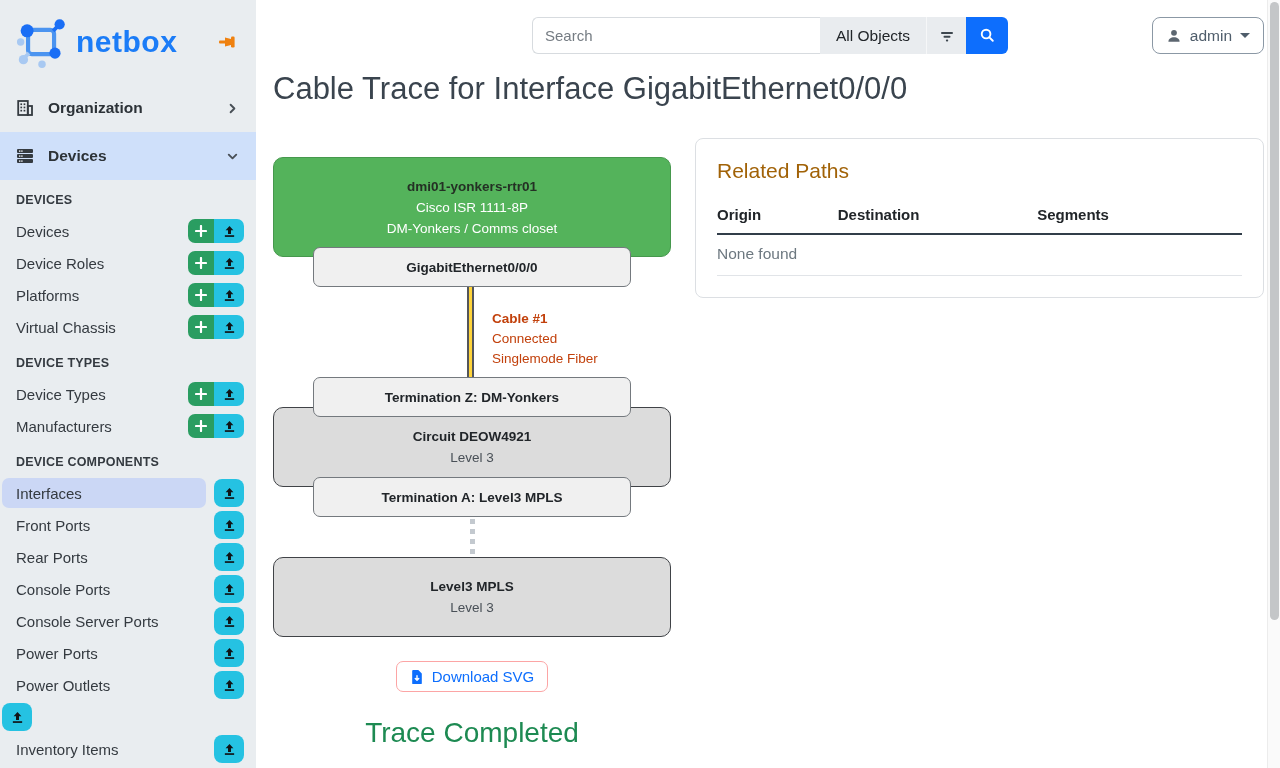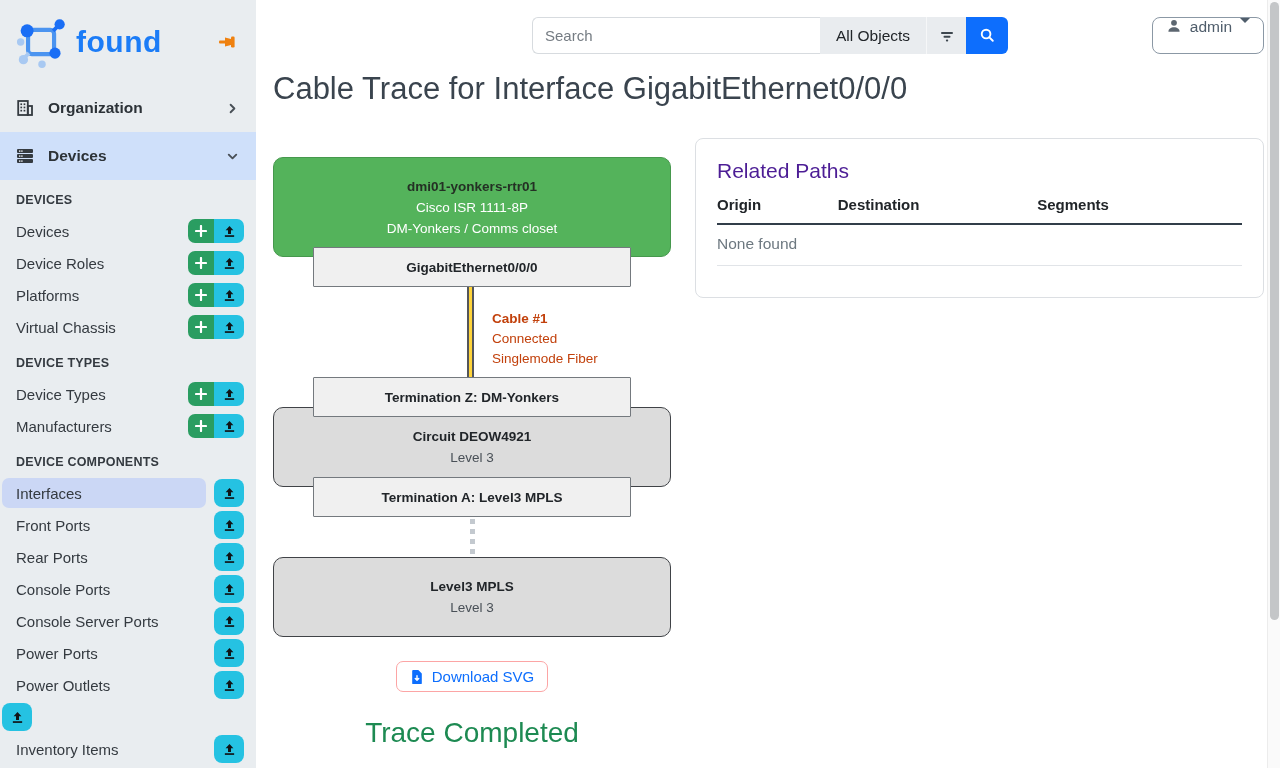--- a/index.html
+++ b/index.html
@@ -50,36 +50,36 @@
   .search-input::placeholder { color:#757c83; }
   .scope-select { background:#e9ecef; display:flex; align-items:center;
     padding:0 16px; font-size:15.5px; color:#212529; cursor:pointer; }
   .filter-btn { width:40px; background:#e9ecef; border:none; border-left:1px solid #f6f7f8;
     display:flex; align-items:center; justify-content:center; cursor:pointer; }
   .search-btn { width:42px; background:#0d6efd; border:none; border-radius:0 6px 6px 0;
     display:flex; align-items:center; justify-content:center; cursor:pointer; }
 
   .admin-btn { position:absolute; right:16px; top:17px; height:37px;
     padding:0 13px; background:#fff; border:1px solid #8b98a5; border-radius:8px;
-    display:flex; align-items:flex-start; gap:8px; color:#4f5d6b; font-size:15.5px; cursor:pointer; }
+    display:flex; align-items:center; gap:8px; color:#4f5d6b; font-size:15.5px; cursor:pointer; }
   .caret-down { width:0; height:0; border-left:5px solid transparent;
     border-right:5px solid transparent; border-top:5px solid #4f5d6b; }
 
   .page-title { position:absolute; left:17px; top:71px; font-size:31px;
     font-weight:400; color:#3a444e; white-space:nowrap; }
 
   
   .trace-col { position:absolute; left:17px; top:157px; width:398px; }
   .box-wide { width:398px; border-radius:10px; display:flex; flex-direction:column;
     align-items:center; justify-content:center; gap:6px; position:relative; }
   .device-box { height:100px; background:#54b35b; border:1px solid #46984d; z-index:1; cursor:pointer; }
   .device-name { font-size:13.5px; font-weight:700; color:#243024; }
   .device-sub { font-size:13.5px; color:#ffffff; }
   .box-narrow { width:318px; height:40px; margin:-10px auto 0; background:#f0f0f0;
-    border:1px solid #74797e; border-radius:1px; display:flex; align-items:center;
+    border:1px solid #74797e; border-radius:7px; display:flex; align-items:center;
     justify-content:center; font-size:13.5px; font-weight:700; color:#212529;
     position:relative; z-index:3; cursor:pointer; }
   .cable-zone { height:100px; position:relative; }
   .cable-line { position:absolute; left:calc(50% - 5px); top:0; bottom:0; width:7px;
     background:#ffd43b; border-left:2px solid #54565a; border-right:2px solid #54565a; }
   .cable-label { position:absolute; left:calc(50% + 20px); top:22px;
     font-size:13.5px; color:#c2410c; line-height:20px; }
   .cable-label b { font-weight:700; }
   .gray-box { height:80px; background:#dcdcdc; border:1px solid #404347; z-index:2; cursor:pointer; }
   .gray-box .g-title { font-size:13.5px; font-weight:700; color:#212529; }
@@ -93,21 +93,21 @@
   .download-btn { display:inline-flex; align-items:center; gap:8px; padding:6px 13px;
     background:#fff; border:1px solid #fca5a5; border-radius:7px; color:#0d6efd;
     font-size:15px; cursor:pointer; font-family:"Liberation Sans",sans-serif; }
   .trace-status { margin-top:25px; text-align:center; font-size:28px;
     font-weight:400; color:#1d8a52; }
 
   
   .related-card { position:absolute; left:439px; top:138px; width:569px;
     min-height:160px; background:#fff; border:1px solid #dcdfe3; border-radius:8px;
     padding:20px 21px; }
-  .related-title { font-size:21px; font-weight:400; color:#4c1d95; margin-bottom:7px; }
+  .related-title { font-size:21px; font-weight:400; color:#a16207; margin-bottom:17px; }
   .related-table { width:100%; border-collapse:collapse; }
   .related-table th { text-align:left; font-size:15px; font-weight:700; color:#212529;
     padding:6px 0 10px; border-bottom:2px solid #313d49; }
   .related-table td { font-size:15.5px; color:#6d7880; padding:10px 0 12px;
     border-bottom:1px solid #e1e4e8; }
   .col-origin { width:23%; } .col-dest { width:38%; } .col-seg { width:39%; }
 
   
   .scrollbar { position:absolute; right:0; top:0; width:13px; height:768px;
     background:#fafafa; border-left:1px solid #ececec; }
@@ -127,21 +127,21 @@
         <line x1="40" y1="16" x2="47" y2="9" stroke="#1a6ef5" stroke-width="4"></line>
         <line x1="14" y1="40" x2="8" y2="46" stroke="#a8c9f2" stroke-width="4"></line>
         <circle cx="12" cy="16" r="7" fill="#1a6ef5"></circle>
         <circle cx="47" cy="9" r="5.5" fill="#1a6ef5"></circle>
         <circle cx="42" cy="40" r="6" fill="#1a6ef5"></circle>
         <circle cx="8" cy="47" r="5" fill="#a8c9f2"></circle>
         <circle cx="28" cy="52" r="4" fill="#a8c9f2"></circle>
         <circle cx="5" cy="28" r="4" fill="#a8c9f2"></circle>
       </svg>
     </span>
-    <span class="logo-text">found</span>
+    <span class="logo-text">netbox</span>
     <span class="icon pin-btn">
       <svg viewBox="0 0 22 22" width="22" height="22">
         <g fill="#ef810f">
           <rect x="1" y="9.5" width="7" height="3" rx="1"></rect>
           <path d="M7 6.5 L13 8 V14 L7 15.5 Z"></path>
           <rect x="13" y="5.5" width="3.6" height="11" rx="1.2"></rect>
         </g>
       </svg>
     </span>
   </div>

